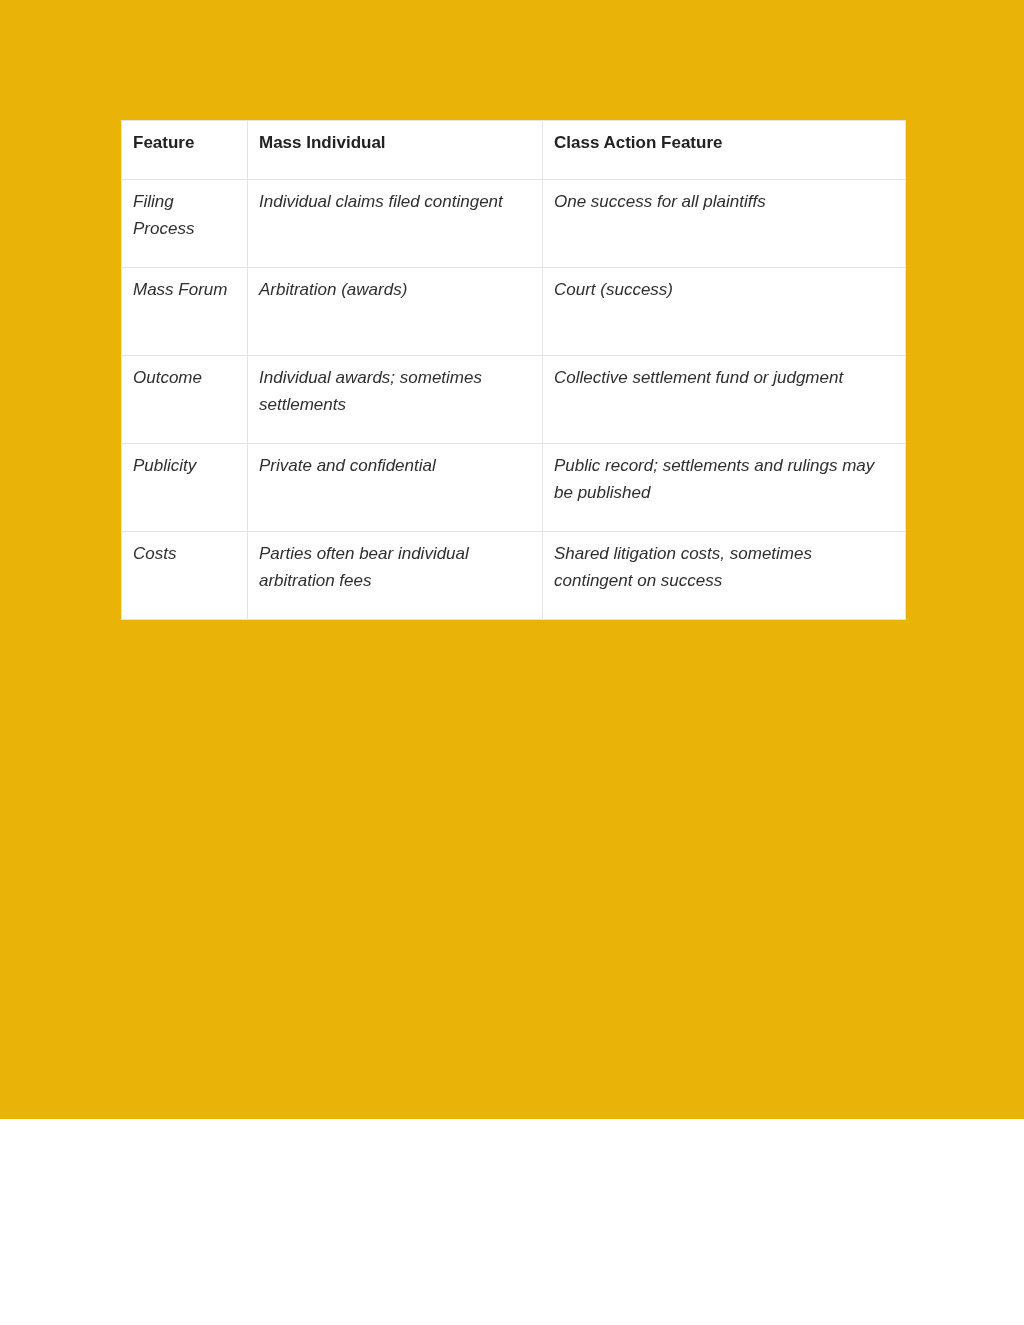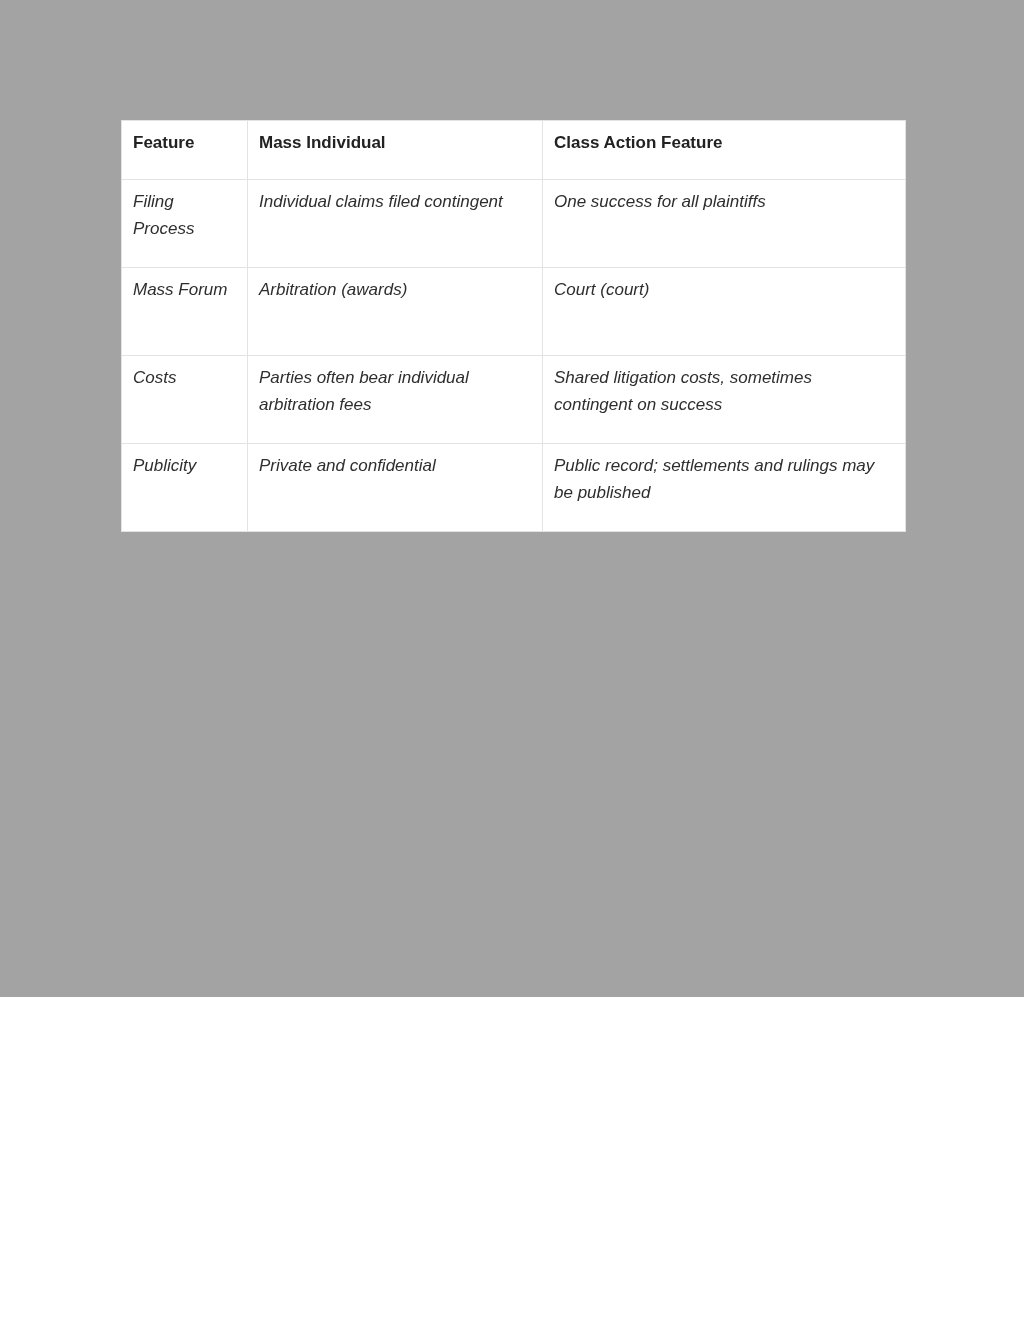--- a/index.html
+++ b/index.html
@@ -3,22 +3,22 @@
 <meta charset="utf-8">
 <style>
   html, body {
     margin: 0;
     padding: 0;
     background: #ffffff;
   }
   .page {
     position: relative;
     width: 1024px;
-    height: 997px;
-    background: #a3a3a3;
+    height: 1119px;
+    background: #eab308;
     font-family: "Liberation Sans", "DejaVu Sans", sans-serif;
     color: #262626;
   }
   table.compare {
     position: absolute;
     left: 121px;
     top: 120px;
     width: 784px;
     border-collapse: collapse;
     table-layout: fixed;
@@ -70,27 +70,32 @@
     </thead>
     <tbody>
       <tr>
         <td>Filing Process</td>
         <td>Individual claims filed contingent</td>
         <td>One success for all plaintiffs</td>
       </tr>
       <tr>
         <td>Mass Forum</td>
         <td>Arbitration (awards)</td>
-        <td>Court (court)</td>
+        <td>Court (success)</td>
+      </tr>
+      <tr>
+        <td>Outcome</td>
+        <td>Individual awards; sometimes settlements</td>
+        <td>Collective settlement fund or judgment</td>
+      </tr>
+      <tr>
+        <td>Publicity</td>
+        <td>Private and confidential</td>
+        <td>Public record; settlements and rulings may be published</td>
       </tr>
       <tr>
         <td>Costs</td>
         <td>Parties often bear individual arbitration fees</td>
         <td>Shared litigation costs, sometimes contingent on success</td>
       </tr>
-      <tr>
-        <td>Publicity</td>
-        <td>Private and confidential</td>
-        <td>Public record; settlements and rulings may be published</td>
-      </tr>
     </tbody>
   </table>
 </div>
 
 </body></html>

